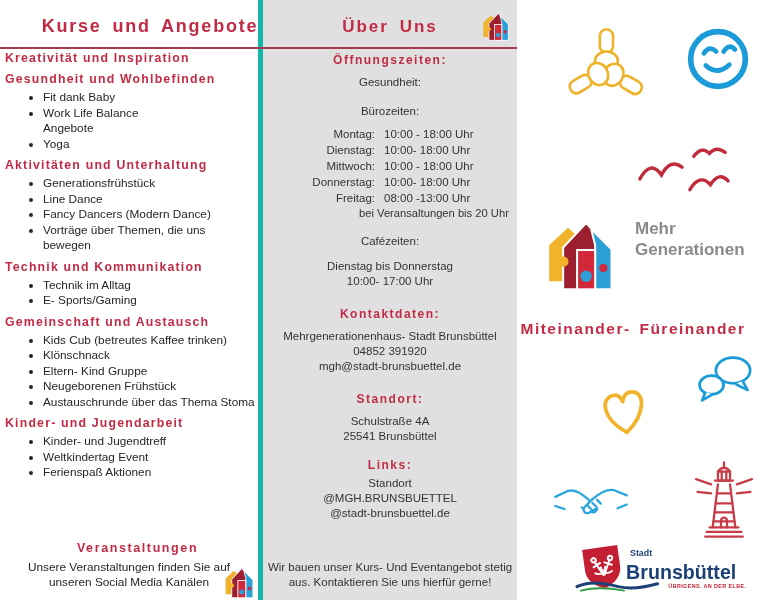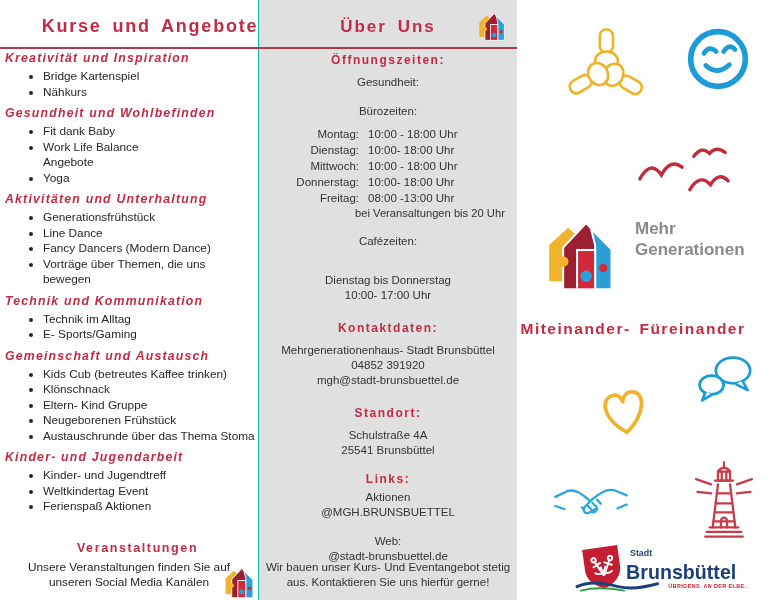--- a/index.html
+++ b/index.html
@@ -1,48 +1,48 @@
 <!DOCTYPE html>
 <html><head>
 <meta charset="utf-8">
 <style>
   html,body{margin:0;padding:0;}
   .poster{position:relative;width:777px;height:600px;background:#ffffff;overflow:hidden;
           font-family:"Liberation Sans",sans-serif;color:#303030;}
   
   .left-col{position:absolute;left:0;top:0;width:300px;height:600px;background:#fff;}
   .mid-col{position:absolute;left:258px;top:0;width:259px;height:600px;background:#e0e0e0;
-           border-left:1px solid #14b8a6;box-sizing:border-box;text-align:center;}
+           border-left:5px solid #14b8a6;box-sizing:border-box;text-align:center;}
   .right-col{position:absolute;left:517px;top:0;width:232px;height:600px;background:#fff;}
   .top-rule{position:absolute;left:0;top:47px;width:517px;height:2px;background:#a93a4d;z-index:6;}
 
   
   .left-title{margin-top:16px;text-align:center;color:#c22b45;font-weight:bold;
               font-size:18px;letter-spacing:1.8px;word-spacing:4px;}
   .left-body{padding:8px 4px 0 5px;}
   .sec-heading{color:#c22b45;font-weight:bold;font-size:12.3px;letter-spacing:1.2px;
-               line-height:15px;margin:6px 0 3px 0;font-style:italic;}
+               line-height:15px;margin:6px 0 3px 0;}
   .sec-list{margin:1px 0 2px 0;padding-left:38px;}
   .sec-list li{font-size:11.8px;line-height:15.5px;color:#262626;white-space:pre-line;}
   .events{position:absolute;left:0;top:540px;width:258px;text-align:center;}
   .events-heading{color:#c22b45;font-weight:bold;font-size:12.5px;letter-spacing:1.6px;line-height:16px;padding-left:17px;}
   .events-note{font-size:11.8px;line-height:15px;color:#262626;margin-top:4px;}
   .house-left{position:absolute;left:222px;top:562px;width:36px;height:37px;}
 
   
   .mid-title{margin-top:17px;color:#c22b45;font-weight:bold;font-size:17px;
              letter-spacing:2px;word-spacing:4px;}
   .house-mid{position:absolute;left:217px;top:7px;width:33px;height:35px;}
   .mid-heading{color:#c22b45;font-weight:bold;font-size:12px;letter-spacing:1.5px;line-height:14px;}
   .mh-open{margin:16px 0 6px;}
   .mh{margin:18px 0 8px;}
   .mid-line{font-size:11.5px;line-height:15px;color:#333;}
   .sub-label{margin:8px 0 5px;}
   .hours{display:grid;grid-template-columns:88px max-content;column-gap:9px;row-gap:1px;
-         padding-left:12px;justify-content:start;margin-top:8px;text-align:left;}
+         padding-left:24px;justify-content:start;margin-top:8px;text-align:left;}
   .hours .day{text-align:right;font-size:11.5px;line-height:15px;color:#333;}
   .hours .time{text-align:left;font-size:11.5px;line-height:15px;color:#333;}
   .hours-note{text-align:left;padding-left:96px;font-size:11.2px;line-height:15px;color:#333;}
   .mid-footer{position:absolute;left:0;bottom:10px;width:100%;font-size:11.5px;line-height:15px;color:#333;}
 
   
   .abs{position:absolute;}
   .mgh-text{font-weight:bold;color:#8a8a8a;font-size:17px;line-height:21px;text-align:left;}
   .slogan{position:absolute;left:0;top:320px;width:100%;text-align:center;color:#c22b45;
           font-weight:bold;font-size:15.5px;letter-spacing:1.5px;word-spacing:3px;}
@@ -64,24 +64,20 @@
       <circle cx="76" cy="72" r="5" fill="#d2293a"></circle>
     </symbol>
   </svg>
 
   <div class="top-rule"></div>
 
   <div class="left-col">
     <div class="left-title">Kurse und Angebote</div>
     <div class="left-body">
         <div class="sec-heading">Kreativität und Inspiration</div>
-        <ul class="sec-list">
-          <li>Bridge Kartenspiel</li>
-          <li>Nähkurs</li>
-        </ul>
         <div class="sec-heading">Gesundheit und Wohlbefinden</div>
         <ul class="sec-list">
           <li>Fit dank Baby</li>
           <li>Work Life Balance
 Angebote</li>
           <li>Yoga</li>
         </ul>
         <div class="sec-heading">Aktivitäten und Unterhaltung</div>
         <ul class="sec-list">
           <li>Generationsfrühstück</li>
@@ -137,36 +133,35 @@
         <div class="day">Mittwoch:</div>
         <div class="time">10:00 - 18:00 Uhr</div>
         <div class="day">Donnerstag:</div>
         <div class="time">10:00- 18:00 Uhr</div>
         <div class="day">Freitag:</div>
         <div class="time">08:00 -13:00 Uhr</div>
       </div>
     <div class="hours-note">bei Veransaltungen bis 20 Uhr</div>
 
     <div class="mid-line" style="margin-top:13px">Cafézeiten:</div>
-    <div class="mid-line" style="margin-top:24px">Dienstag bis Donnerstag</div>
+    <div class="mid-line" style="margin-top:10px">Dienstag bis Donnerstag</div>
     <div class="mid-line">10:00- 17:00 Uhr</div>
 
     <div class="mid-heading mh">Kontaktdaten:</div>
     <div class="mid-line">Mehrgenerationenhaus- Stadt Brunsbüttel</div>
     <div class="mid-line">04852 391920</div>
     <div class="mid-line">mgh@stadt-brunsbuettel.de</div>
 
     <div class="mid-heading mh">Standort:</div>
     <div class="mid-line">Schulstraße 4A</div>
     <div class="mid-line">25541 Brunsbüttel</div>
 
     <div class="mid-heading" style="margin:14px 0 4px">Links:</div>
-    <div class="mid-line">Aktionen</div>
+    <div class="mid-line">Standort</div>
     <div class="mid-line">@MGH.BRUNSBUETTEL</div>
-    <div class="mid-line" style="margin-top:14px">Web:</div>
     <div class="mid-line">@stadt-brunsbuettel.de</div>
 
     <div class="mid-footer">
       <div>Wir bauen unser Kurs- Und Eventangebot stetig</div>
       <div>aus. Kontaktieren Sie uns hierfür gerne!</div>
     </div>
 
     <svg class="house-mid" viewBox="0 0 100 100">
         <use href="#sym-house"></use>
       </svg>

